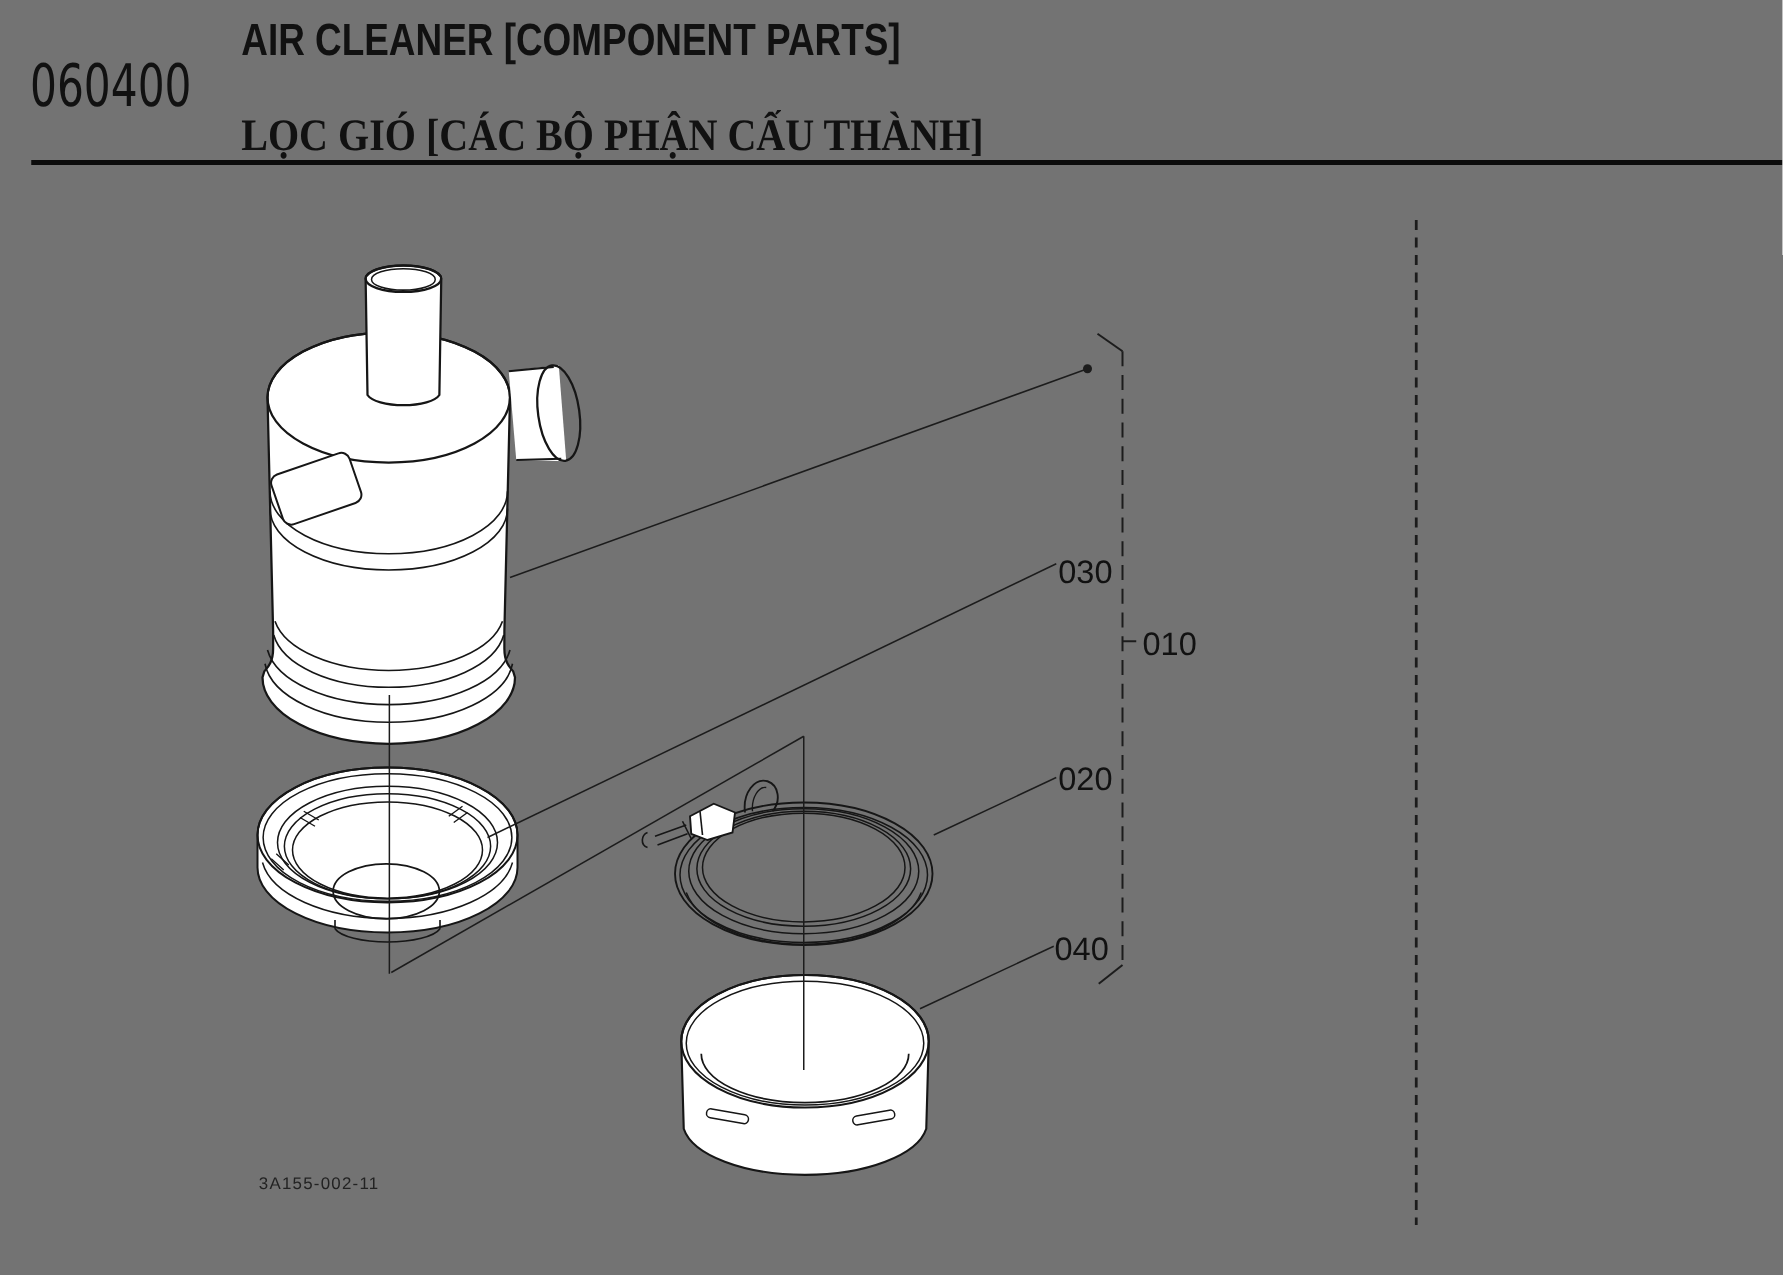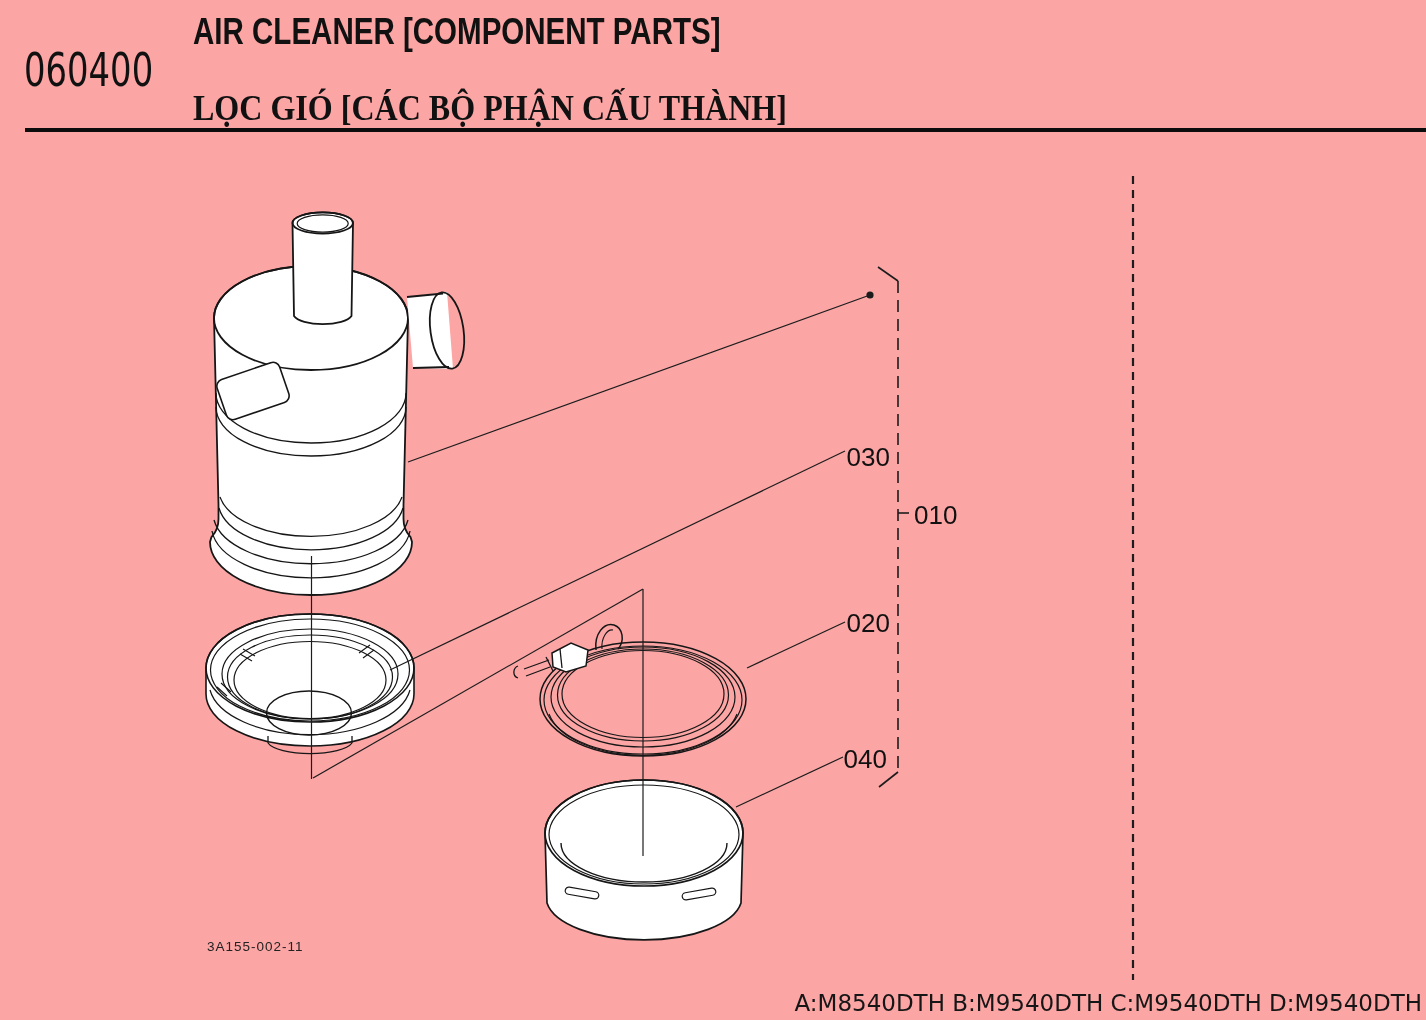--- a/index.html
+++ b/index.html
@@ -1,16 +1,16 @@
 <!DOCTYPE html>
 <html><head>
 <meta charset="utf-8">
 <style>
   html,body{margin:0;padding:0;background:#fff;}
-  .page{position:relative;width:1426px;height:1020px;background:#fca5a5;overflow:hidden;
+  .page{position:relative;width:1426px;height:1020px;background:#737373;overflow:hidden;
         font-family:"Liberation Sans",sans-serif;color:#111;}
   
   .hdr-code{position:absolute;left:24px;top:46px;font-family:"DejaVu Sans",sans-serif;
             font-size:47px;font-weight:400;letter-spacing:0px;transform:scaleX(.72);
             transform-origin:left top;white-space:nowrap;line-height:1;}
   .hdr-en{position:absolute;left:193px;top:14px;font-family:"Liberation Sans",sans-serif;
           font-weight:bold;font-size:36px;line-height:1;transform:scaleX(.82);
           transform-origin:left top;white-space:nowrap;}
   .hdr-th{position:absolute;left:193px;top:54px;font-family:"DejaVu Sans","Liberation Sans",sans-serif;
           font-size:22px;line-height:1.3;white-space:nowrap;}
@@ -132,15 +132,14 @@
       <text x="914" y="524" text-anchor="start">010</text>
       <text x="890" y="632" text-anchor="end">020</text>
       <text x="887" y="768" text-anchor="end">040</text>
     </g>
 
     <text x="207" y="951" font-size="13.5" letter-spacing="1" fill="#222">3A155-002-11</text>
 
     <path d="M1133,176 L1133,980" stroke="#1c1c1c" stroke-width="2.2" stroke-dasharray="8 6" fill="none"></path>
   </svg>
 
-  <div class="models">A:M8540DTH B:M9540DTH C:M9540DTH D:M9540DTH</div>
 
 </div>
 
 </body></html>

